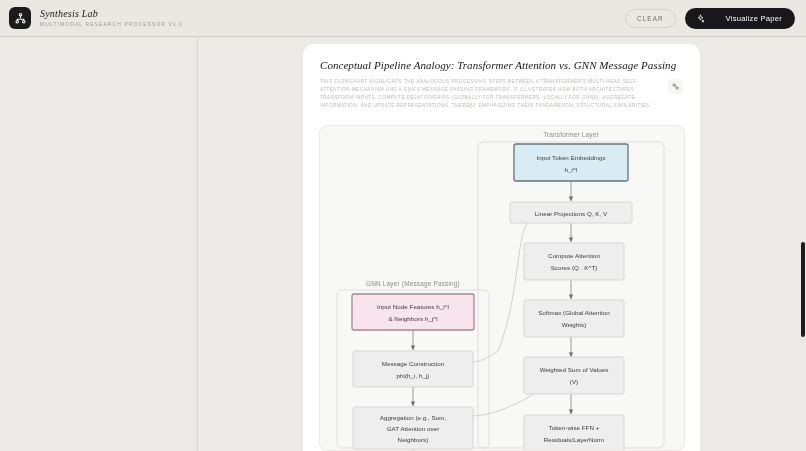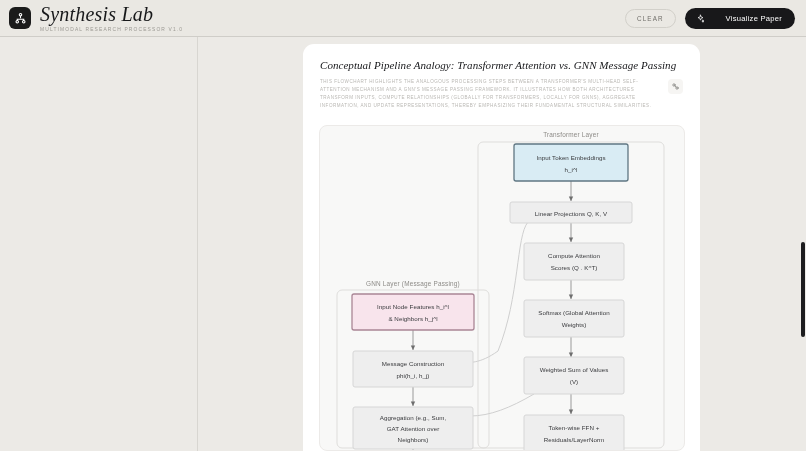--- a/index.html
+++ b/index.html
@@ -22,21 +22,21 @@
   .logo-box {
     width: 22px; height: 22px; border-radius: 6px;
     background: #1b1b1b;
     display: flex; align-items: center; justify-content: center;
     flex: 0 0 auto;
   }
   .brand-text { display: flex; flex-direction: column; justify-content: center; }
   .brand-title {
     font-family: "Liberation Serif", serif;
     font-style: italic;
-    font-size: 20px;
+    font-size: 10px;
     color: #17181a;
     letter-spacing: .2px;
     line-height: 1.05;
   }
   .brand-sub {
     font-size: 4.9px;
     letter-spacing: 1.15px;
     color: #9a9892;
     margin-top: 2px;
     text-transform: uppercase;

